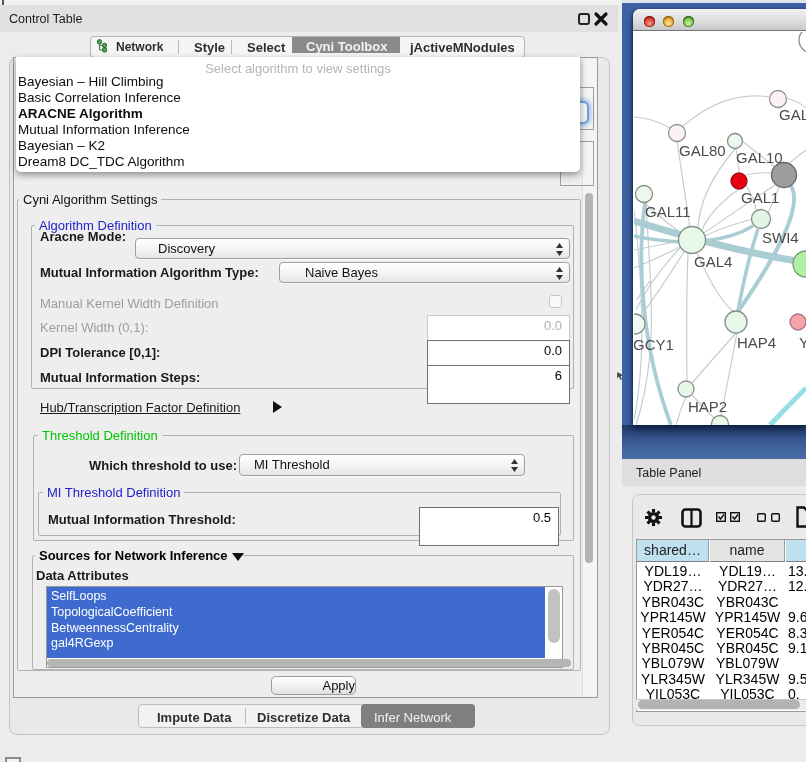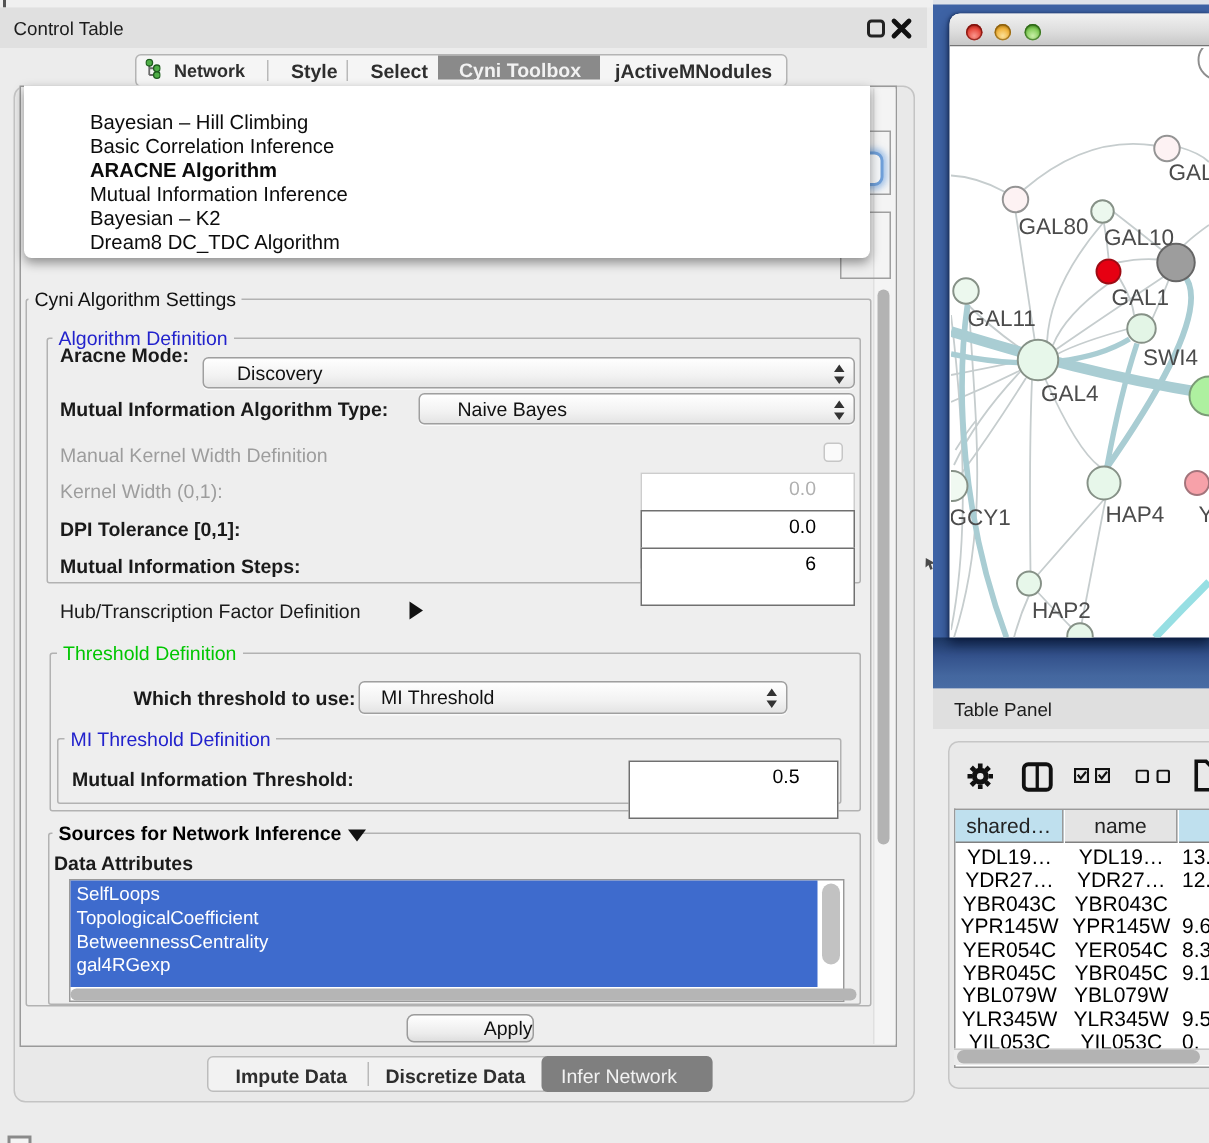--- a/index.html
+++ b/index.html
@@ -6,21 +6,21 @@
 html,body { width:806px; height:762px; overflow:hidden; background:#ececec;
   font-family:"Liberation Sans", sans-serif; }
 .abs { position:absolute; }
 #stage { position:relative; width:806px; height:762px; }
 .b { font-weight:bold; }
 .combo { position:absolute; height:22px; border:1px solid #9f9f9f; border-radius:4px;
   background:linear-gradient(#ffffff,#f2f2f2 60%,#e4e4e4); font-size:13px; color:#111;
   line-height:20px; padding-left:9px; box-shadow:0 1px 0 rgba(255,255,255,.7); }
 .combo .ar { position:absolute; right:5px; top:3px; width:9px; height:15px; }
 .inp { position:absolute; height:39px; background:#ffffff; border:1px solid #707070;
-  font-size:13px; color:#000; line-height:20px; text-align:right; padding-right:25px; }
+  font-size:13px; color:#000; line-height:20px; text-align:right; padding-right:7px; }
 .glabel { position:absolute; font-size:13px; background:#eeeeee; padding:0 4px; }
 .gbox { position:absolute; border:1px solid #b2b2b2; border-radius:2px; }
 .row-label { position:absolute; font-size:13px; color:#1a1a1a; }
 </style>
 </head>
 <body>
 <div id="stage">
 
   <div class="abs" style="left:0;top:0;width:622px;height:5px;background:#f0f0f0;"></div>
   <div class="abs" style="left:2px;top:0;width:2px;height:5px;background:#555;"></div>
@@ -54,21 +54,22 @@
 
   <div class="abs" style="left:582px;top:59px;width:15px;height:637px;background:#f4f4f4;border-left:1px solid #e0e0e0;"></div>
   <div class="abs" style="left:584.5px;top:193px;width:8px;height:370px;background:#b3b3b3;border-radius:4px;"></div>
 
   <div class="abs" style="left:560px;top:87px;width:34px;height:43px;border:1px solid #9f9f9f;"></div>
   <div class="abs" style="left:560px;top:141px;width:34px;height:45px;border:1px solid #9f9f9f;"></div>
   <div class="abs" style="left:548px;top:101px;width:41px;height:23px;border:2px solid #6f9fd8;border-radius:6px;box-shadow:0 0 4px 2px rgba(90,150,220,.55);background:#f4f6f8;"></div>
 
 
   <div class="abs" style="left:16px;top:57px;width:564px;height:115px;background:#ffffff;border-radius:0 0 5px 5px;box-shadow:0 3px 7px rgba(0,0,0,.4);"></div>
-  <div class="abs" style="left:18px;top:74px;font-size:13.5px;color:#0c0c0c;line-height:16px;margin-left:42px;">
+  <div class="abs" style="left:16px;top:61px;width:564px;text-align:center;font-size:13px;color:#b4b4b4;">Select algorithm to view settings</div>
+  <div class="abs" style="left:18px;top:74px;font-size:13.5px;color:#0c0c0c;line-height:16px;">
     Bayesian – Hill Climbing<br>
     Basic Correlation Inference<br>
     <span class="b">ARACNE Algorithm</span><br>
     Mutual Information Inference<br>
     Bayesian – K2<br>
     Dream8 DC_TDC Algorithm
   </div>
 
   <div class="gbox" style="left:17px;top:199px;width:564px;height:472px;"></div>
   <div class="glabel" style="left:19px;top:192px;color:#111;">Cyni Algorithm Settings</div>
@@ -91,21 +92,21 @@
   <div class="row-label" style="left:40px;top:296px;color:#9d9d9d;">Manual Kernel Width Definition</div>
   <div class="abs" style="left:549px;top:295px;width:13px;height:13px;border:1px solid #c6c6c6;border-radius:3px;background:#fafafa;"></div>
 
   <div class="row-label" style="left:40px;top:320px;color:#9d9d9d;">Kernel Width (0,1):</div>
   <div class="inp" style="left:427px;top:315px;width:143px;border-color:#cdcdcd;color:#b0b0b0;">0.0</div>
   <div class="row-label b" style="left:40px;top:345px;">DPI Tolerance [0,1]:</div>
   <div class="inp" style="left:427px;top:340px;width:143px;">0.0</div>
   <div class="row-label b" style="left:40px;top:370px;">Mutual Information Steps:</div>
   <div class="inp" style="left:427px;top:365px;width:143px;">6</div>
 
-  <div class="row-label" style="left:40px;top:400px;">Hub/Transcription Factor Definition</div>
+  <div class="row-label" style="left:40px;top:400px;text-decoration:underline;">Hub/Transcription Factor Definition</div>
   <svg class="abs" style="left:271px;top:400px;" width="12" height="14" viewBox="0 0 12 14">
       <path d="M2 1 L11 7 L2 13 Z" fill="#111"></path>
     </svg>
 
   <div class="gbox" style="left:33px;top:435px;width:541px;height:106px;"></div>
   <div class="glabel" style="left:38px;top:428px;color:#00c600;">Threshold Definition</div>
   <div class="row-label b" style="left:89px;top:458px;">Which threshold to use:</div>
   <div class="combo" style="left:239px;top:454px;width:286px;height:22px;padding-left:14px;">MI Threshold
     <svg class="ar" width="9" height="15" viewBox="0 0 9 15">
         <path d="M4.5 1 L8 6 L1 6 Z M4.5 14 L8 9 L1 9 Z" fill="#333"></path>

